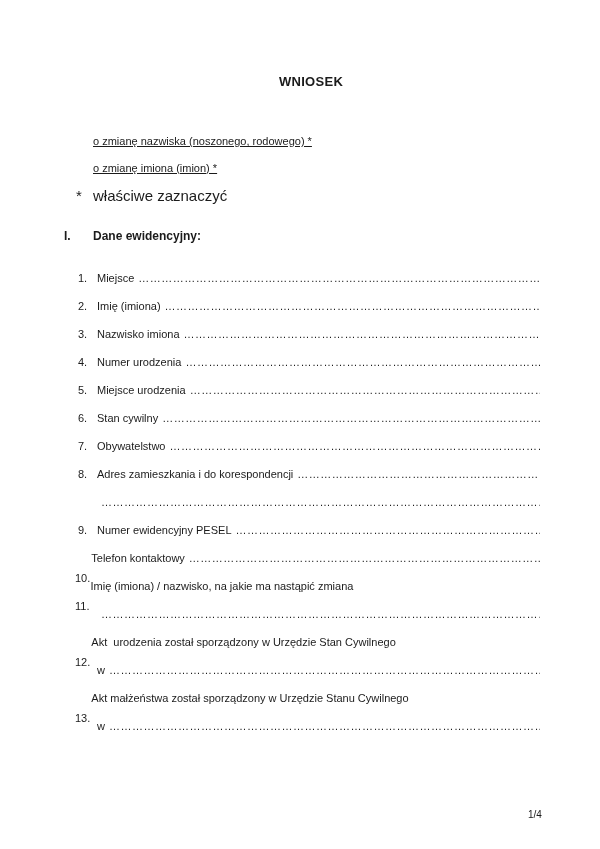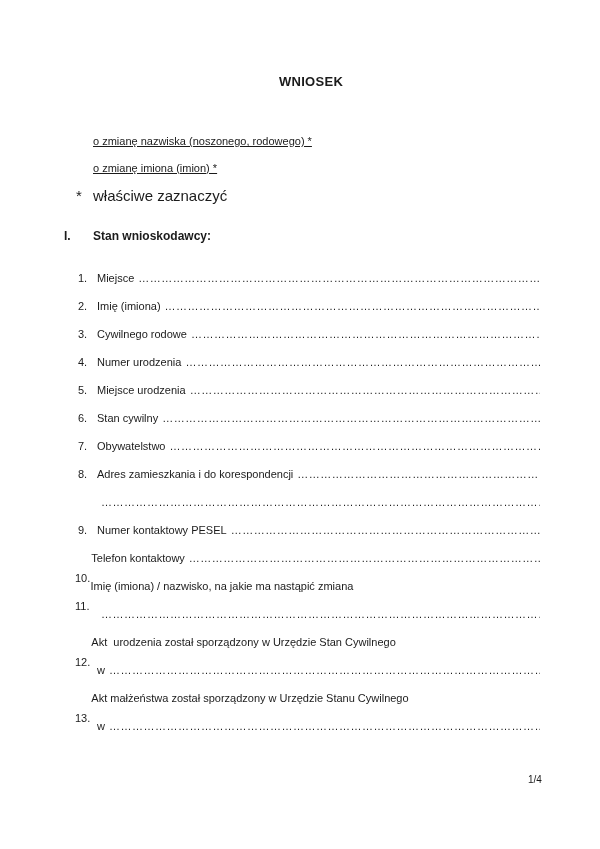--- a/index.html
+++ b/index.html
@@ -92,60 +92,60 @@
     letter-spacing: 0.5px;
   }
   .row.cont {
     padding-left: 19px;
   }
   .row.cont .label {
     margin-right: 0;
   }
   .page-number {
     position: absolute;
-    top: 774px;
+    top: 809px;
     left: 528px;
     font-size: 10px;
   }
 </style>
 </head>
 <body>
 
 <div class="page">
 
   <div class="doc-title">WNIOSEK</div>
 
   <div class="option option-1">o zmianę nazwiska (noszonego, rodowego) *</div>
   <div class="option option-2">o zmianę imiona (imion) *</div>
 
   <div class="footnote">
     <span class="marker">*</span><span>właściwe zaznaczyć</span>
   </div>
 
   <div class="section-heading">
-    <span class="numeral">I.</span><span>Stan wnioskodawcy:</span>
+    <span class="numeral">I.</span><span>Dane ewidencyjny:</span>
   </div>
 
   <div class="fields">
 
     <div class="row">
       <span class="num">1.</span>
       <span class="label">Miejsce</span>
       <span class="dots">……………………………………………………………………………………………………………………………………………………………………………………</span>
     </div>
 
     <div class="row">
       <span class="num">2.</span>
       <span class="label">Imię (imiona)</span>
       <span class="dots">……………………………………………………………………………………………………………………………………………………………………………………</span>
     </div>
 
     <div class="row">
       <span class="num">3.</span>
-      <span class="label">Cywilnego rodowe</span>
+      <span class="label">Nazwisko imiona</span>
       <span class="dots">……………………………………………………………………………………………………………………………………………………………………………………</span>
     </div>
 
     <div class="row">
       <span class="num">4.</span>
       <span class="label">Numer urodzenia</span>
       <span class="dots">……………………………………………………………………………………………………………………………………………………………………………………</span>
     </div>
 
     <div class="row">
@@ -171,21 +171,21 @@
       <span class="label">Adres zamieszkania i do korespondencji</span>
       <span class="dots">……………………………………………………………………………………………………………………………………………………………………………………</span>
     </div>
 
     <div class="row cont">
       <span class="dots">……………………………………………………………………………………………………………………………………………………………………………………</span>
     </div>
 
     <div class="row">
       <span class="num">9.</span>
-      <span class="label">Numer kontaktowy PESEL</span>
+      <span class="label">Numer ewidencyjny PESEL</span>
       <span class="dots">……………………………………………………………………………………………………………………………………………………………………………………</span>
     </div>
 
     <div class="row wide">
       <span class="num">10.</span>
       <span class="label">Telefon kontaktowy</span>
       <span class="dots">……………………………………………………………………………………………………………………………………………………………………………………</span>
     </div>
 
     <div class="row wide">

